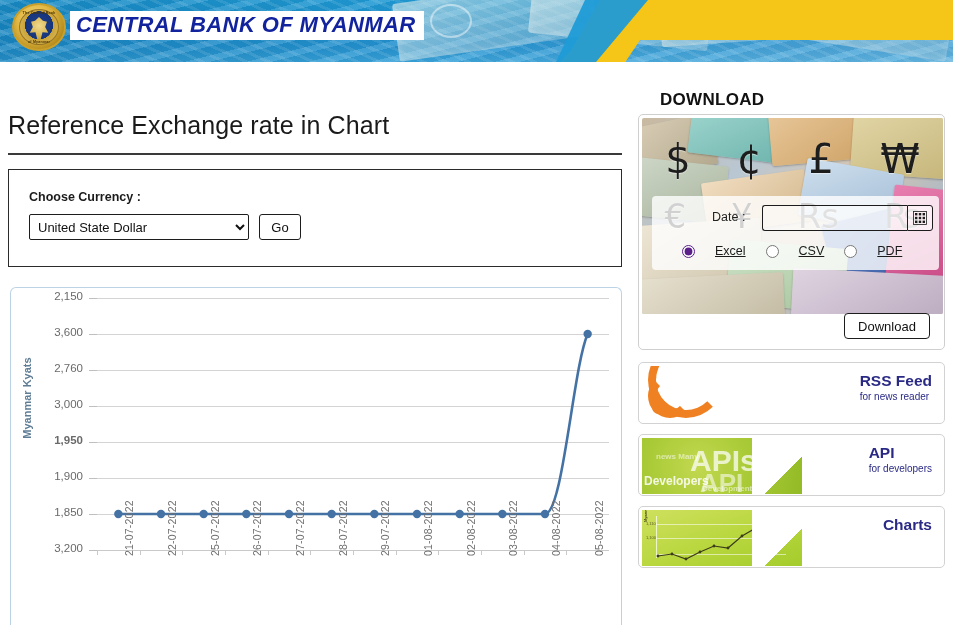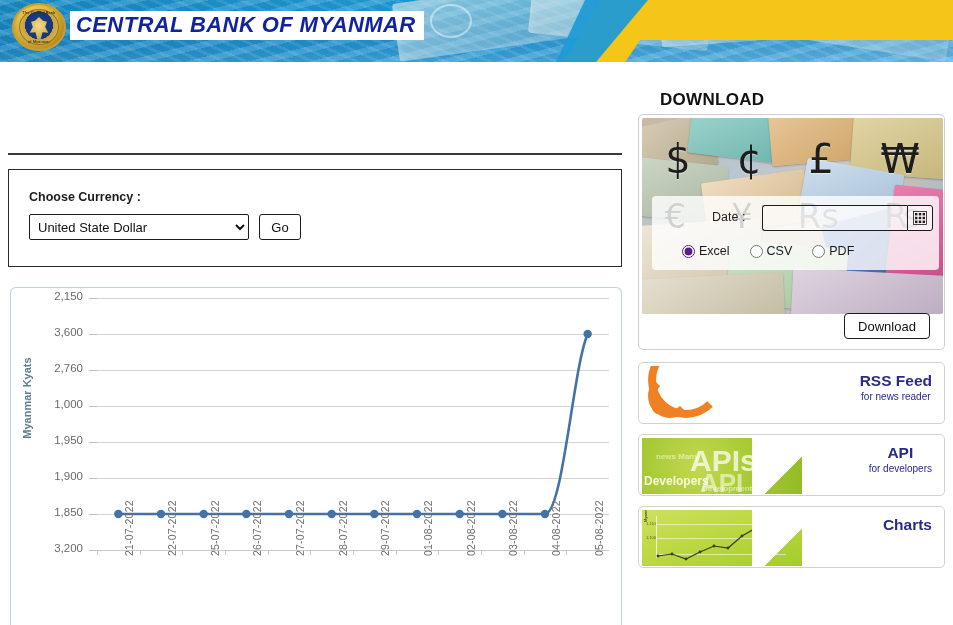--- a/index.html
+++ b/index.html
@@ -219,42 +219,42 @@
     position:absolute; left:255px; top:9px; width:26px; height:26px;
     border:1px solid #1c1c1c; border-radius:0 3px 3px 0;
     background:rgba(255,255,255,.45); cursor:pointer;
     display:flex; align-items:center; justify-content:center;
   }
   #radio-row {
     position:absolute; left:30px; top:48px; width:240px;
     display:flex; gap:20px; align-items:center;
     font-size:12.5px; color:#1b1b1b;
   }
-  #radio-row label { display:flex; align-items:center; gap:4px; cursor:pointer; }
+  #radio-row label { display:flex; align-items:center; gap:20px; cursor:pointer;text-decoration:underline; }
   #radio-row input { width:13px; height:13px; margin:0; accent-color:#5b1f8a; }
   #download-btn {
     position:absolute; right:14px; bottom:10px; width:86px; height:26px;
     border:1px solid #1d1d1d; border-radius:4px; background:#fff;
     font-family:"Liberation Sans", sans-serif; font-size:13px; color:#111; cursor:pointer;
   }
 
   .promo-card {
     position:absolute; left:8px; width:307px; height:62px;
     border:1px solid #d2d2d2; border-radius:5px; background:#fff; overflow:hidden;
   }
   #rss-card { top:300px; }
   #api-card { top:372px; }
   #charts-card { top:444px; }
   .promo-art { position:absolute; left:3px; top:3px; width:160px; height:56px; overflow:hidden; }
   .promo-fold {
     position:absolute; left:110px; top:-8px; width:80px; height:80px;
     background:linear-gradient(135deg,#ffffff 48%, rgba(255,255,255,0) 48%);
     transform: rotate(0deg);
   }
-  .promo-txt { position:absolute; right:12px; top:8px; text-align:center; }
+  .promo-txt { position:absolute; right:12px; top:8px; text-align:left; }
   .promo-title { font-size:15.5px; font-weight:bold; color:#2a2a86; line-height:1.25; }
   .promo-sub { font-size:10px; color:#2a2a86; line-height:1.3; }
 
   
   #rss-art { background:#ffffff; }
   .rss-dot { position:absolute; left:10px; bottom:8px; width:13px; height:13px; border-radius:50%; background:#ef8122; }
   .rss-arc {
     position:absolute; left:6px; bottom:4px; border:8px solid #ef8122;
     border-right-color:transparent; border-top-color:transparent; border-radius:50%;
   }
@@ -320,20 +320,21 @@
   <polygon points="600,0 660,0 608,62 953,62 953,96 545,96" fill="#f5c518"></polygon>
   <polygon points="585,0 648,0 596,62 556,62" fill="#1f9bd6" opacity="0.95"></polygon>
   <polygon points="618,62 662,62 622,100 580,100" fill="#1f9bd6" opacity="0.9"></polygon>
   <polygon points="0,62 953,62 953,100 0,100" fill="#ffffff" opacity="0"></polygon>
 </svg>
 
 <div id="body-wrap">
 
   <div id="left-col">
 
+    <h1 id="page-title">Reference Exchange rate in Chart</h1>
     <div id="title-rule"></div>
 
     <div id="chooser">
       <div class="lbl">Choose Currency :</div>
       <select id="currency-select">
         <option>United State Dollar</option>
       </select>
       <button id="go-btn">Go</button>
     </div>
 
@@ -351,23 +352,23 @@
           <div class="gridline" style="top: 262px; border-top-color: rgb(201, 201, 201);"></div>
         </div>
       <div id="yticks-layer">
           <div class="y-tickmark" style="top: 262px; left: 78px;"></div>
           <div class="y-tick-lbl" style="top: 254px; left: 26px;">3,200</div>
           <div class="y-tickmark" style="top: 226px; left: 78px;"></div>
           <div class="y-tick-lbl" style="top: 218px; left: 26px;">1,850</div>
           <div class="y-tickmark" style="top: 190px; left: 78px;"></div>
           <div class="y-tick-lbl" style="top: 182px; left: 26px;">1,900</div>
           <div class="y-tickmark" style="top: 154px; left: 78px;"></div>
-          <div class="y-tick-lbl" style="top: 146px; left: 26px;">1,950</div>
+          <div class="y-tick-lbl" style="top: 146px; left: 26px; font-weight: bold;">1,950</div>
           <div class="y-tickmark" style="top: 118px; left: 78px;"></div>
-          <div class="y-tick-lbl" style="top: 110px; left: 26px;">1,000</div>
+          <div class="y-tick-lbl" style="top: 110px; left: 26px;">3,000</div>
           <div class="y-tickmark" style="top: 82px; left: 78px;"></div>
           <div class="y-tick-lbl" style="top: 74px; left: 26px;">2,760</div>
           <div class="y-tickmark" style="top: 46px; left: 78px;"></div>
           <div class="y-tick-lbl" style="top: 38px; left: 26px;">3,600</div>
           <div class="y-tickmark" style="top: 10px; left: 78px;"></div>
           <div class="y-tick-lbl" style="top: 2px; left: 26px;">2,150</div>
         </div>
       <div id="plot">
         <svg id="plot-svg" width="512" height="252">
             <path d="M 21.333333333333332 216 L 64 216 L 106.66666666666666 216 L 149.33333333333334 216 L 192 216 L 234.66666666666666 216 L 277.3333333333333 216 L 319.99999999999994 216 L 362.66666666666663 216 L 405.3333333333333 216 L 447.99999999999994 216 C 465.91999999999996 216, 476.15999999999997 68.4, 490.66666666666663 36" fill="none" stroke="#4472a4" stroke-width="2.6" stroke-linecap="round"></path>

